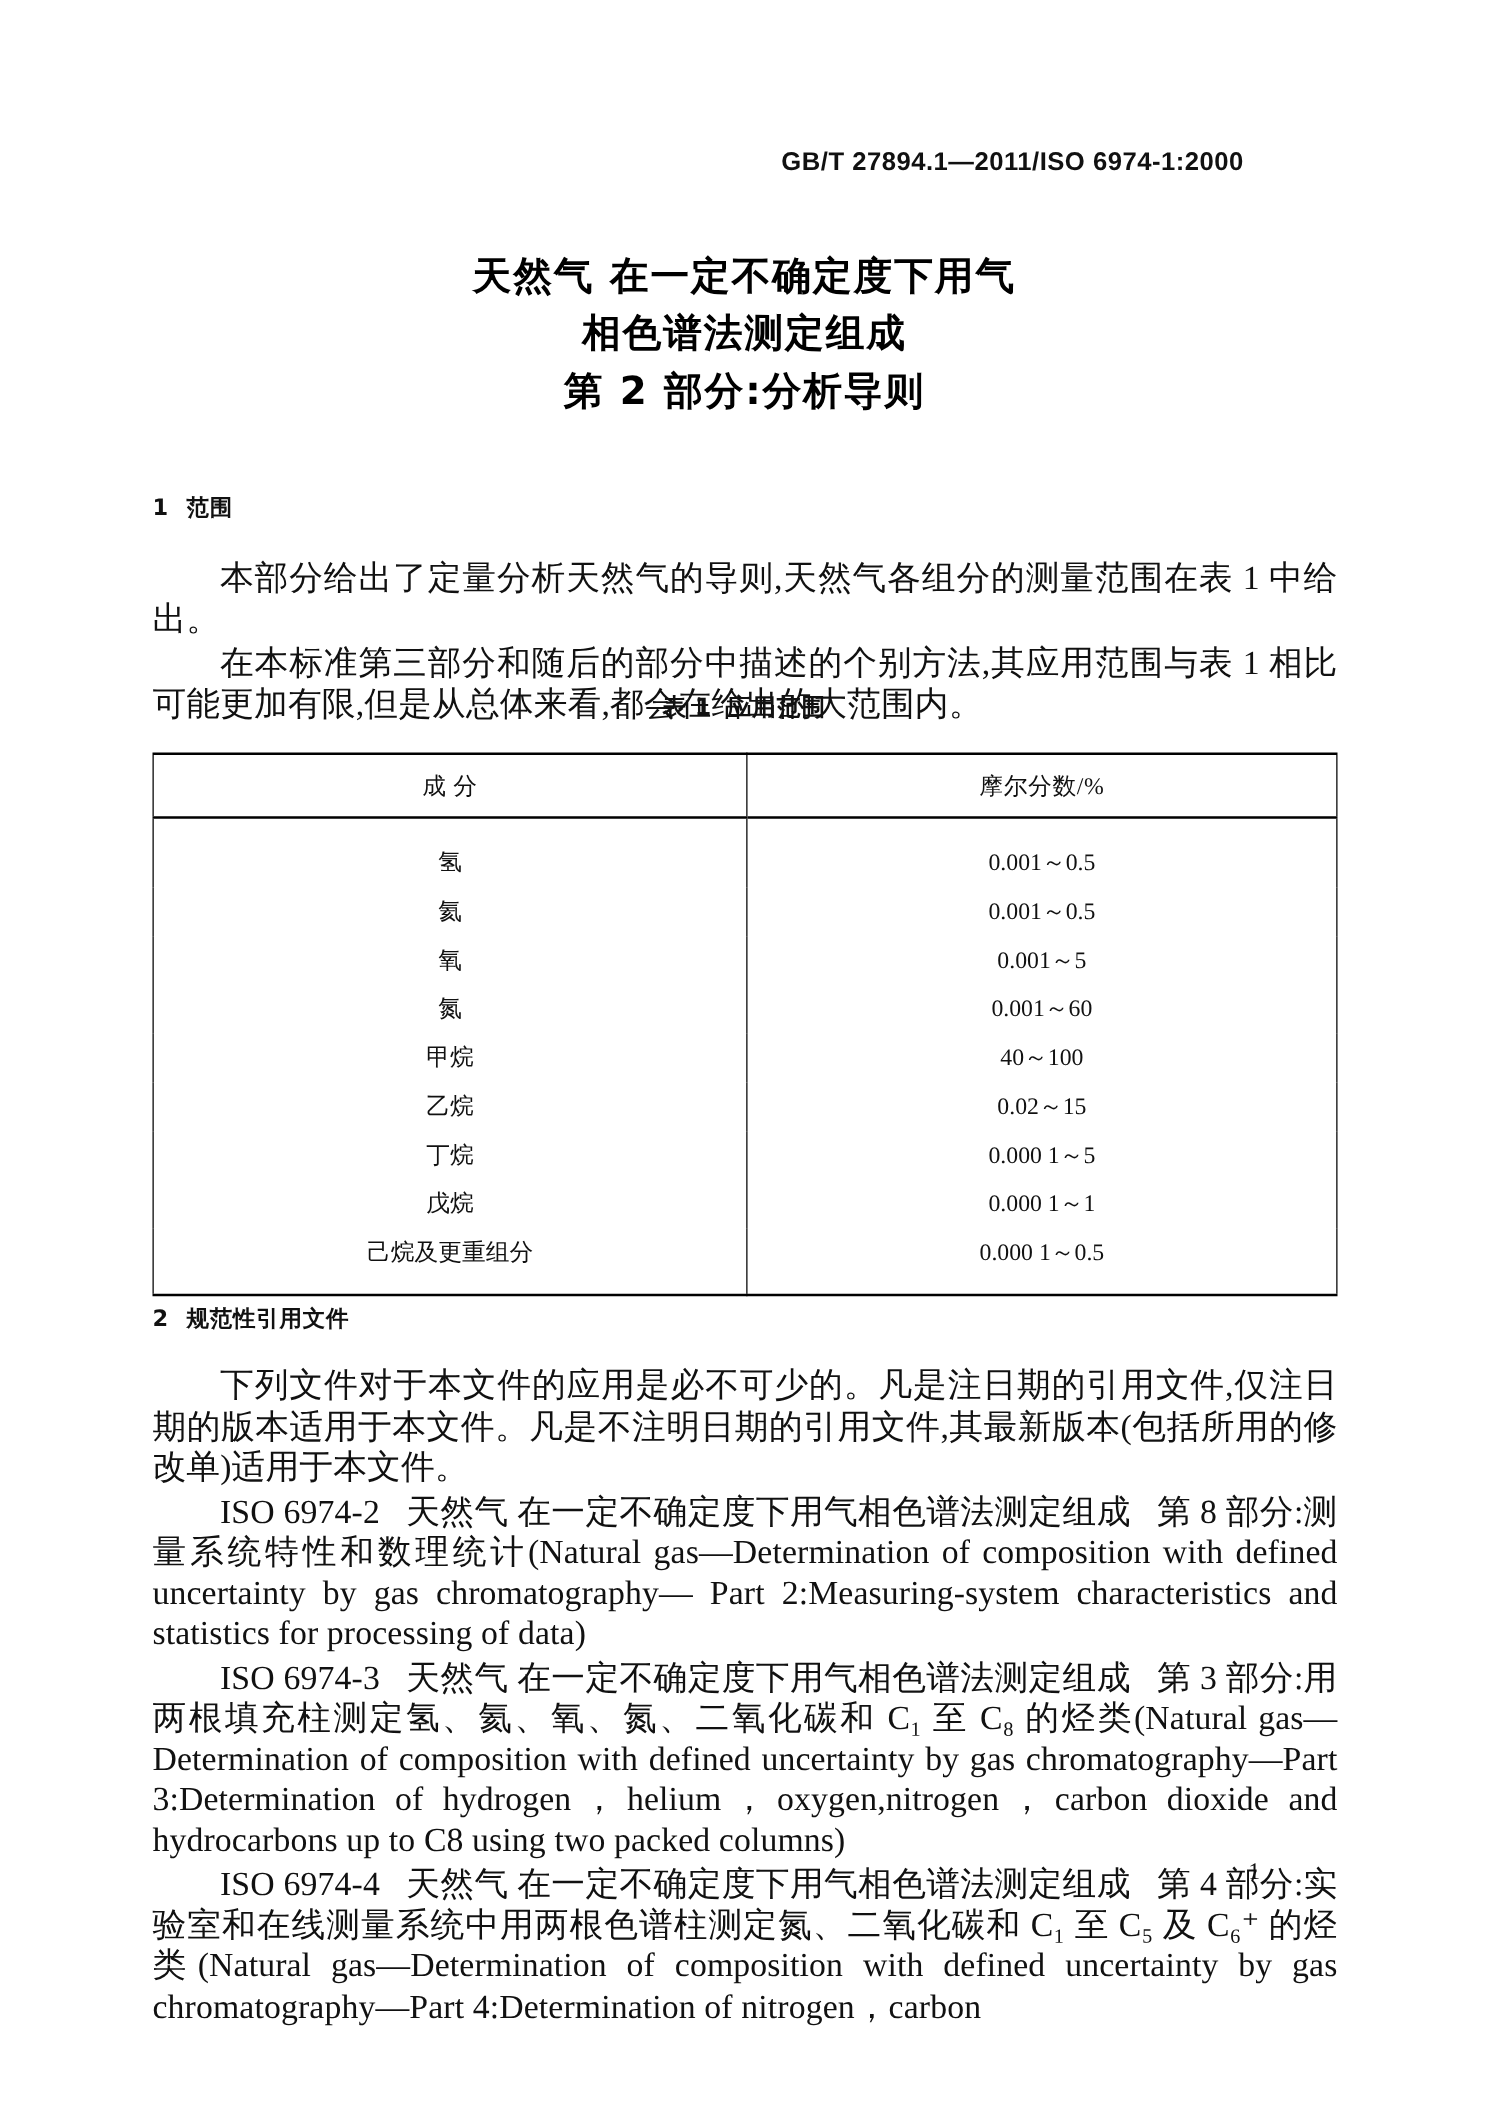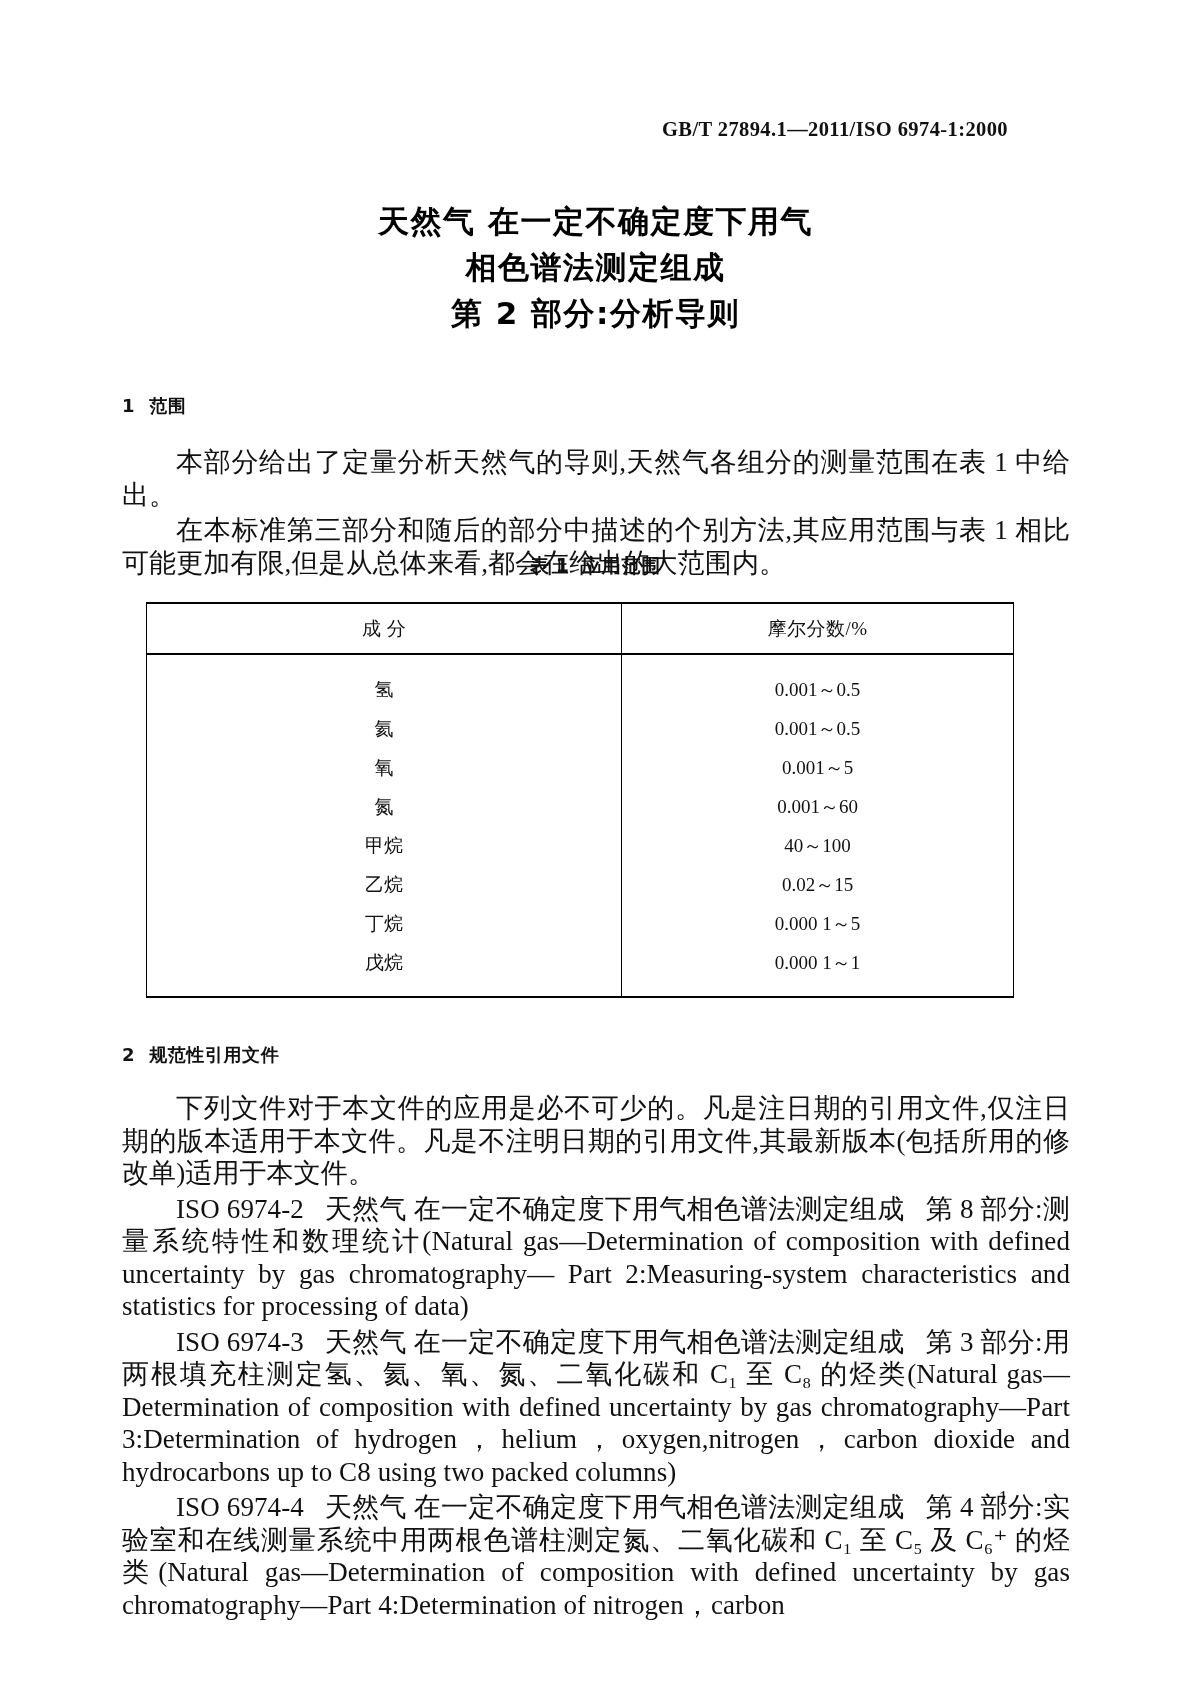--- a/index.html
+++ b/index.html
@@ -19,22 +19,22 @@
     position: absolute;
     left: 0; top: 0;
     width: 1191px;
     height: 1684px;
   }
 
   
   .running-head {
     position: absolute;
     top: 118px;
-    right: 183px;
-    font-family: Liberation Serif, serif;
+    right: 196px;
+    font-family: Liberation Sans, sans-serif;
     font-size: 20.5px;
     font-weight: bold;
     letter-spacing: 0.4px;
     white-space: nowrap;
   }
 
   
   .doc-title {
     position: absolute;
     top: 198px;
@@ -105,25 +105,24 @@
   }
   .table-caption .cap-num { margin: 0 12px 0 6px; }
 
   .tbl-wrap {
     position: absolute;
     top: 602px;
     left: 122px;
     width: 948px;
   }
   table.t1 {
-    width: 868px;
+    width: 948px;
     border-collapse: collapse;
     font-size: 19px;
     table-layout: fixed;
-    margin-left: 24px;
   }
   table.t1 th,
   table.t1 td {
     border: none;
     text-align: center;
     font-weight: normal;
   }
   table.t1 {
     border-top: 2.3px solid #000;
     border-bottom: 2.3px solid #000;
@@ -211,20 +210,24 @@
             <td class="c2">0.02～15</td>
           </tr>
           <tr>
             <td class="c1">丁烷</td>
             <td class="c2">0.000 1～5</td>
           </tr>
           <tr>
             <td class="c1">戊烷</td>
             <td class="c2">0.000 1～1</td>
           </tr>
+          <tr>
+            <td class="c1">己烷及更重组分</td>
+            <td class="c2">0.000 1～0.5</td>
+          </tr>
         </tbody>
     </table>
   </div>
 
   <div class="sec-head" id="sec2-head">
     <span class="num">2</span><span>规范性引用文件</span>
   </div>
 
   <div class="body-block" id="para-refs">
     <p class="para">下列文件对于本文件的应用是必不可少的。凡是注日期的引用文件,仅注日期的版本适用于本文件。凡是不注明日期的引用文件,其最新版本(包括所用的修改单)适用于本文件。</p>

